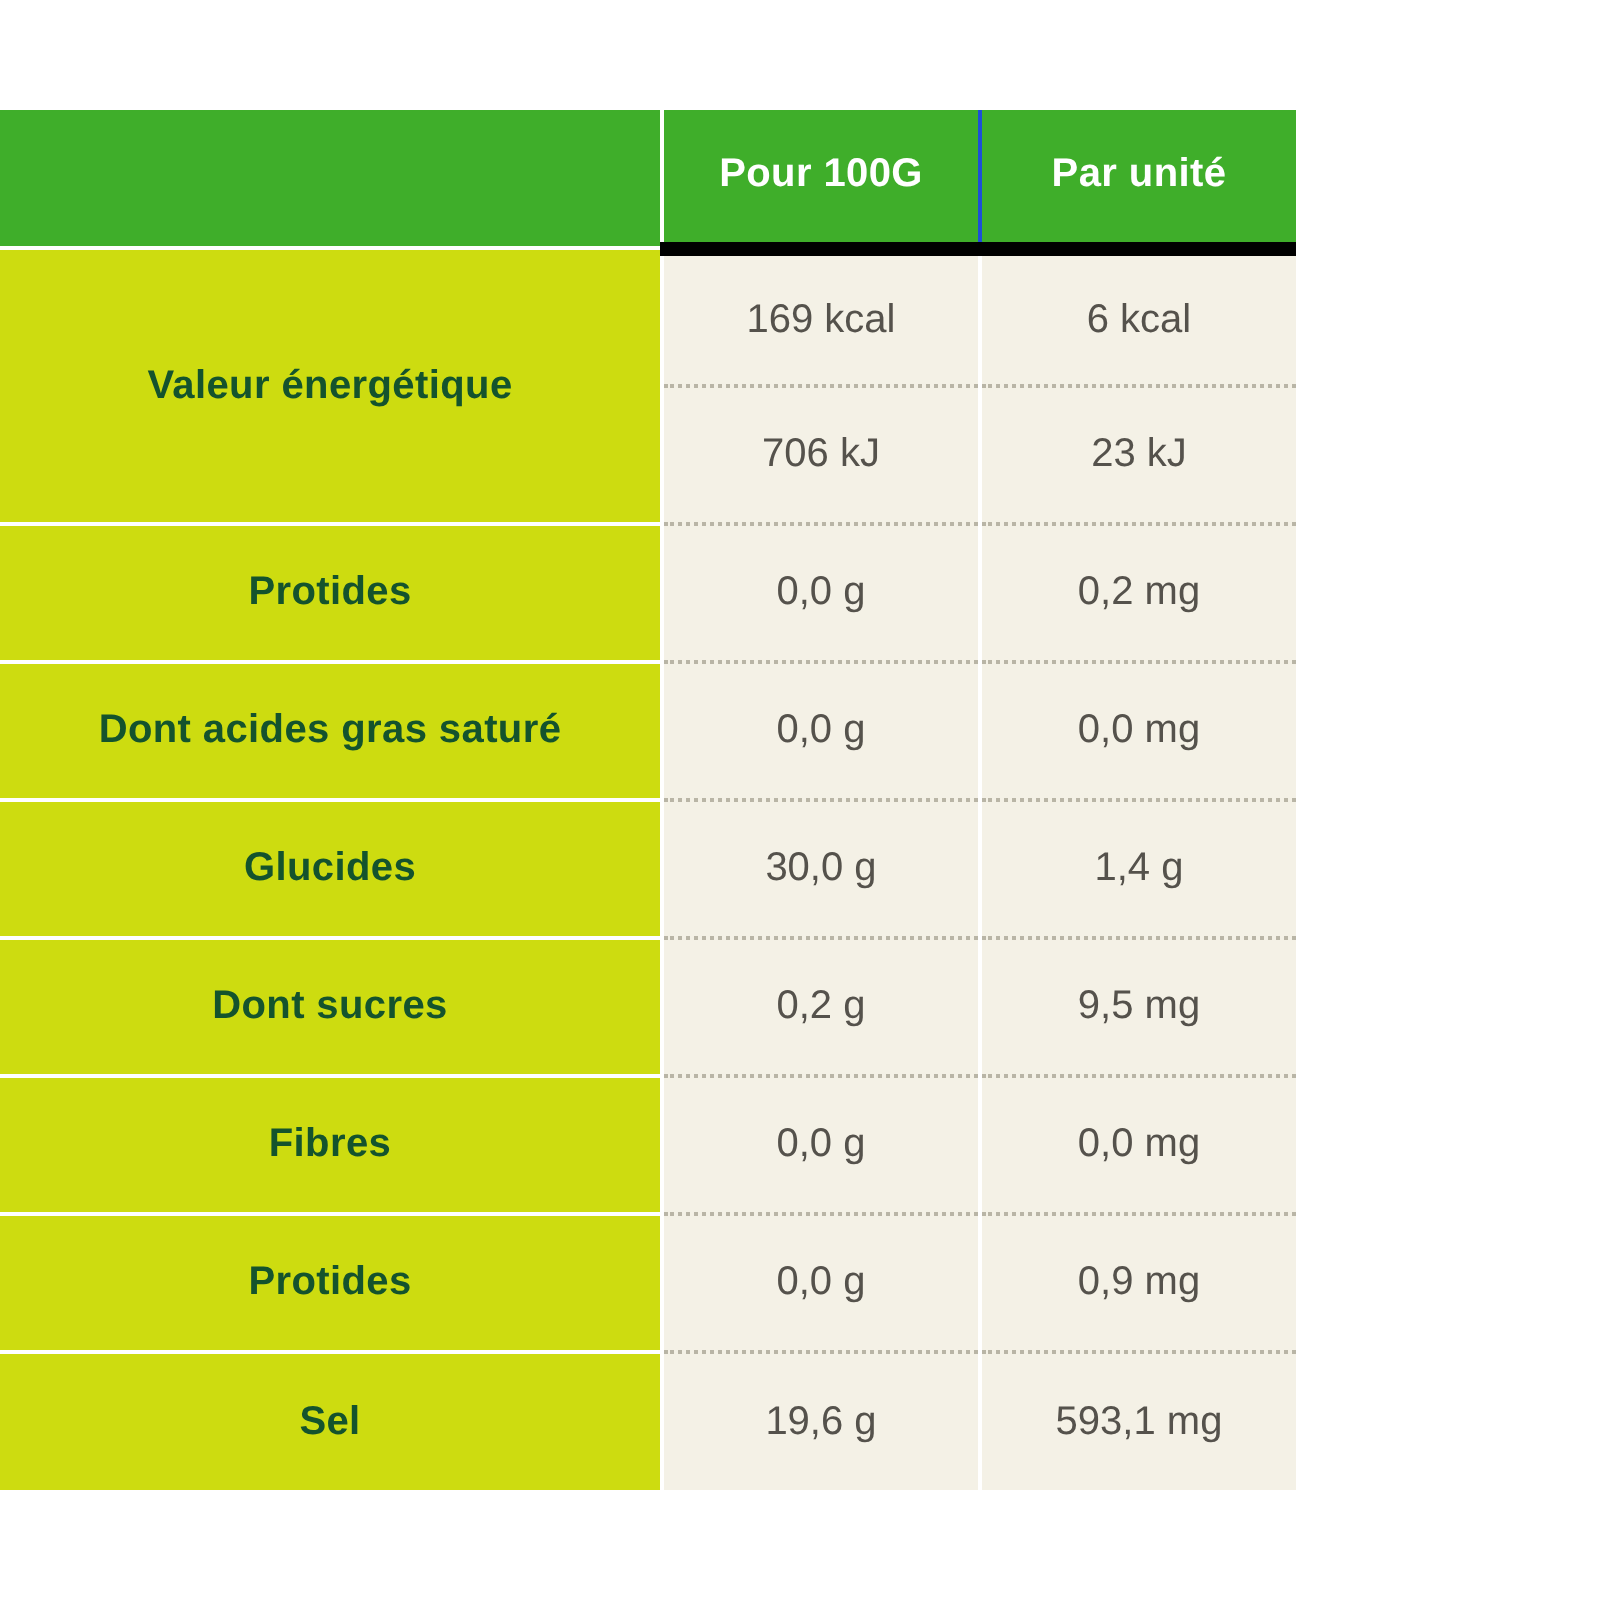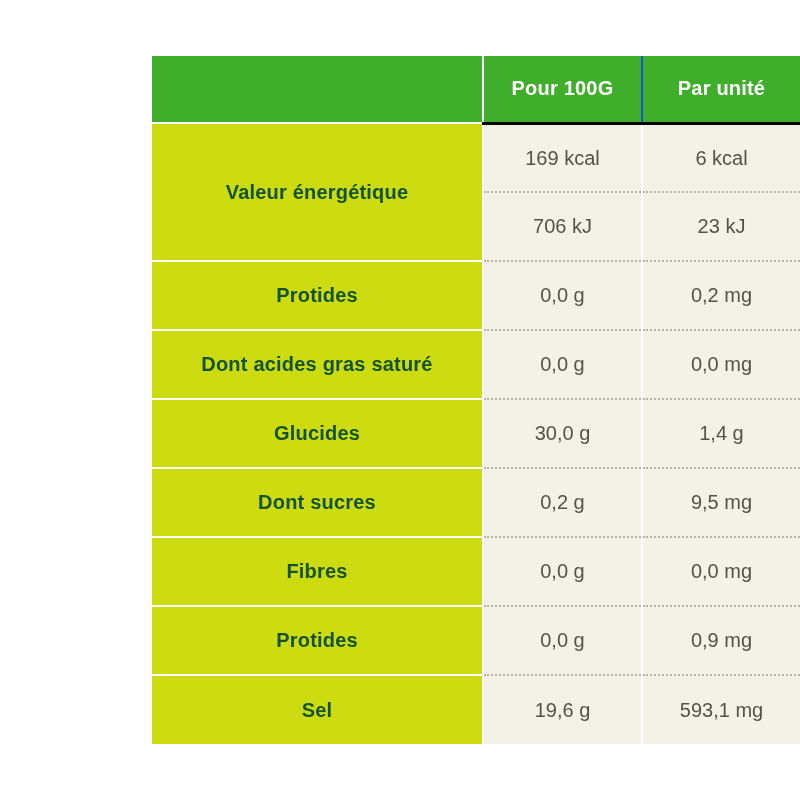--- a/index.html
+++ b/index.html
@@ -6,21 +6,21 @@
     margin: 0;
     padding: 0;
     width: 800px;
     height: 800px;
     background: #ffffff;
     font-family: "Liberation Sans", sans-serif;
   }
 
   .page {
     position: relative;
-    width: 800px;
+    width: 648px;
     height: 800px;
     box-sizing: border-box;
     display: flex;
     align-items: center;
     justify-content: flex-end;
     background: #ffffff;
   }
 
   .nutrition-table {
     width: 644px;
@@ -86,21 +86,21 @@
     border-top: 2px dotted #b9b5a6;
     border-left: 2px solid #ffffff;
     box-sizing: border-box;
   }
 
   .value-cell.dotted-inner {
     border-top: 2px dotted #b9b5a6;
   }
 
   .value-cell.first-of-group {
-    border-top: 3px solid #000000;
+    border-top: 7px solid #000000;
   }
 </style>
 </head>
 <body>
 
 <div class="page">
   <table class="nutrition-table">
     <tbody>
       <tr>
         <th class="head-empty"></th>

